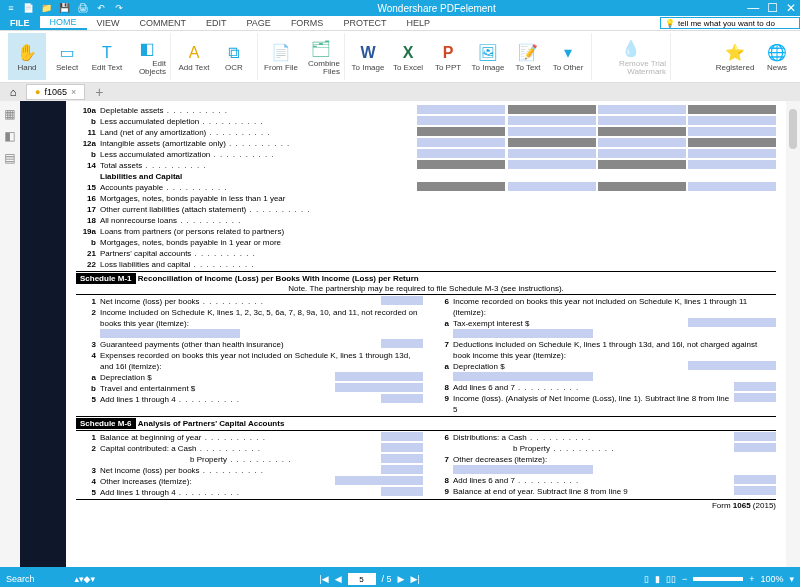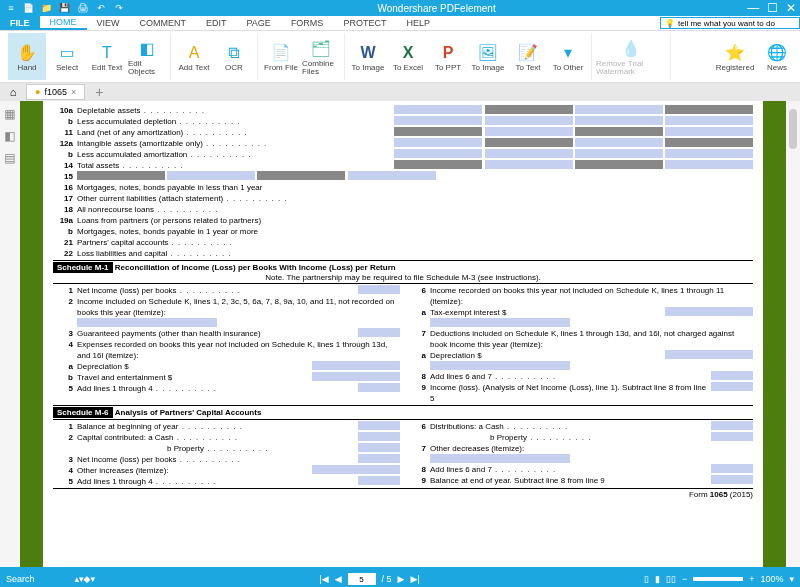--- a/index.html
+++ b/index.html
@@ -12,31 +12,31 @@
 .titlebar-right span{font-size:12px;cursor:pointer}
 .menubar{height:15px;background:#fff;display:flex;align-items:center;padding:0;border-bottom:1px solid #ddd}
 .menubar .file{background:#1ca7e0;color:#fff;padding:0 10px;height:100%;display:flex;align-items:center;font-size:9px;font-weight:bold}
 .menubar .tab{padding:0 10px;font-size:9px;color:#444;height:100%;display:flex;align-items:center;cursor:pointer}
 .menubar .tab.active{color:#1ca7e0;border-bottom:2px solid #1ca7e0}
 .menubar .search{margin-left:auto;border:1px solid #1ca7e0;height:12px;width:140px;font-size:8px;padding:0 4px;display:flex;align-items:center}
 .ribbon{height:52px;background:#fff;display:flex;border-bottom:1px solid #ddd;padding:2px 4px}
 .ribbon-group{display:flex;gap:2px;border-right:1px solid #eee;padding:0 4px}
 .ribbon-btn{display:flex;flex-direction:column;align-items:center;justify-content:center;width:38px;cursor:pointer}
 .ribbon-btn .icon{width:22px;height:22px;display:flex;align-items:center;justify-content:center;font-size:16px}
-.ribbon-btn .label{font-size:8px;color:#444;text-align:left;line-height:1}
+.ribbon-btn .label{font-size:8px;color:#444;text-align:right;line-height:1}
 .ribbon-btn.active{background:#cce8f5}
 .ribbon-right{margin-left:auto;display:flex;gap:4px}
 .tabstrip{height:18px;background:#e8e8e8;display:flex;align-items:center;padding:0 4px;gap:4px}
 .tabstrip .home-icon{font-size:11px;width:18px;text-align:center}
 .tabstrip .doc-tab{background:#fff;padding:0 8px;height:16px;display:flex;align-items:center;gap:4px;font-size:9px;border:1px solid #ccc}
 .tabstrip .add{font-size:14px;color:#888;padding:0 6px}
 .workspace{height:466px;display:flex;background:#e8e8e8}
 .sidebar{width:20px;background:#f5f5f5;display:flex;flex-direction:column;gap:8px;padding-top:6px;align-items:center}
 .sidebar span{font-size:12px;color:#888}
-.page{flex:1;background:#4d7c0f;position:relative;overflow:hidden;display:flex;justify-content:center}
+.page{flex:1;background:#0f172a;position:relative;overflow:hidden;display:flex;justify-content:flex-end}
 .doc{width:720px;background:#fff;font-size:8px;color:#000;padding:4px 10px 4px 10px;font-family:Arial,sans-serif;position:relative}
 .scrollbar{width:14px;background:#f5f5f5;position:relative}
 .scrollbar .thumb{position:absolute;top:8px;width:8px;height:40px;background:#ccc;left:3px;border-radius:4px}
 .statusbar{height:24px;background:#1ca7e0;display:flex;align-items:center;padding:0 6px;color:#fff;font-size:9px}
 .statusbar .center{flex:1;display:flex;justify-content:center;align-items:center;gap:6px}
 .statusbar .right{display:flex;gap:6px;align-items:center}
 .statusbar input{width:28px;height:12px;font-size:8px;text-align:center;background:#fff;border:none;color:#000}
 
 .row{display:flex;align-items:flex-start;min-height:10px;line-height:11px}
 .ln{width:24px;text-align:right;padding-right:4px;font-weight:bold}
@@ -191,21 +191,25 @@
   </div>
   <div class="page">
     <div class="doc">
 
       <div class="row"><span class="ln">10a</span><span class="txt dots">Depletable assets</span><span class="fill fillmd"></span>&nbsp;<span style="background:#888;width:88px;height:9px;display:inline-block"></span>&nbsp;<span class="fill fillmd"></span>&nbsp;<span style="background:#888;width:88px;height:9px;display:inline-block"></span></div>
       <div class="row"><span class="ln">b</span><span class="txt dots">Less accumulated depletion</span><span class="fill fillmd"></span>&nbsp;<span class="fill fillmd"></span>&nbsp;<span class="fill fillmd"></span>&nbsp;<span class="fill fillmd"></span></div>
       <div class="row"><span class="ln">11</span><span class="txt dots">Land (net of any amortization)</span><span style="background:#888;width:88px;height:9px;display:inline-block"></span>&nbsp;<span class="fill fillmd"></span>&nbsp;<span style="background:#888;width:88px;height:9px;display:inline-block"></span>&nbsp;<span class="fill fillmd"></span></div>
       <div class="row"><span class="ln">12a</span><span class="txt dots">Intangible assets (amortizable only)</span><span class="fill fillmd"></span>&nbsp;<span style="background:#888;width:88px;height:9px;display:inline-block"></span>&nbsp;<span class="fill fillmd"></span>&nbsp;<span style="background:#888;width:88px;height:9px;display:inline-block"></span></div>
       <div class="row"><span class="ln">b</span><span class="txt dots">Less accumulated amortization</span><span class="fill fillmd"></span>&nbsp;<span class="fill fillmd"></span>&nbsp;<span class="fill fillmd"></span>&nbsp;<span class="fill fillmd"></span></div>
       <div class="row"><span class="ln">14</span><span class="txt dots">Total assets</span><span style="background:#888;width:88px;height:9px;display:inline-block"></span>&nbsp;<span class="fill fillmd"></span>&nbsp;<span style="background:#888;width:88px;height:9px;display:inline-block"></span>&nbsp;<span class="fill fillmd"></span></div>
-      <div class="row"><span class="ln">15</span><span style="background:#888;width:88px;height:9px;display:inline-block"></span>&nbsp;<span class="fill fillmd"></span>&nbsp;<span style="background:#888;width:88px;height:9px;display:inline-block"></span>&nbsp;<span class="fill fillmd"></span></div>
+      <div class="row">
+          <span class="ln"></span>
+          <span class="txt section-title">Liabilities and Capital</span>
+        </div>
+      <div class="row"><span class="ln">15</span><span class="txt dots">Accounts payable</span><span style="background:#888;width:88px;height:9px;display:inline-block"></span>&nbsp;<span class="fill fillmd"></span>&nbsp;<span style="background:#888;width:88px;height:9px;display:inline-block"></span>&nbsp;<span class="fill fillmd"></span></div>
       <div class="row">
           <span class="ln">16</span>
           <span class="txt">Mortgages, notes, bonds payable in less than 1 year</span>
         </div>
       <div class="row">
           <span class="ln">17</span>
           <span class="txt dots">Other current liabilities (attach statement)</span>
         </div>
       <div class="row">
           <span class="ln">18</span>

